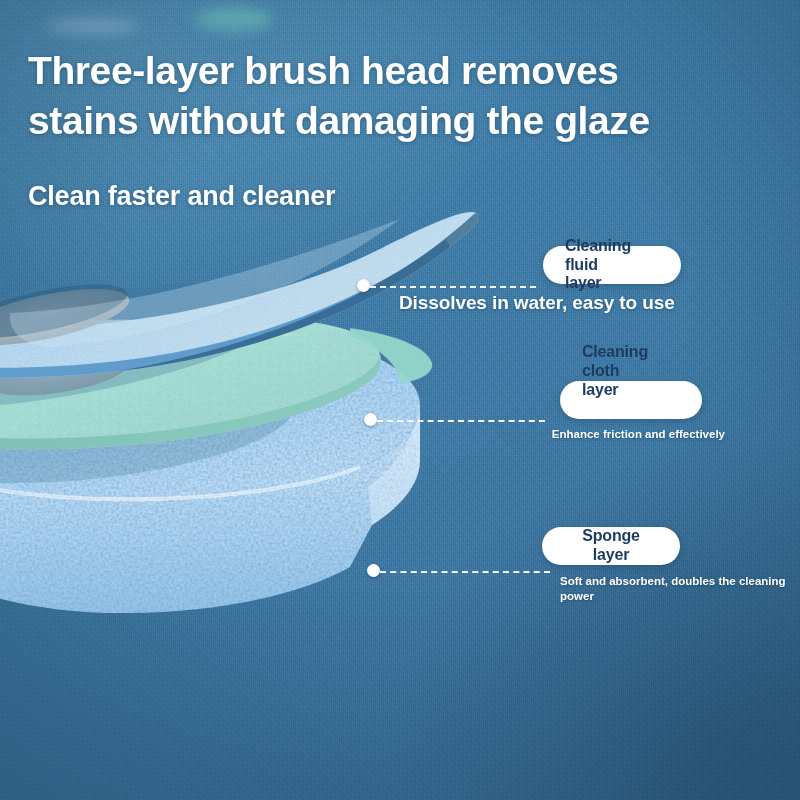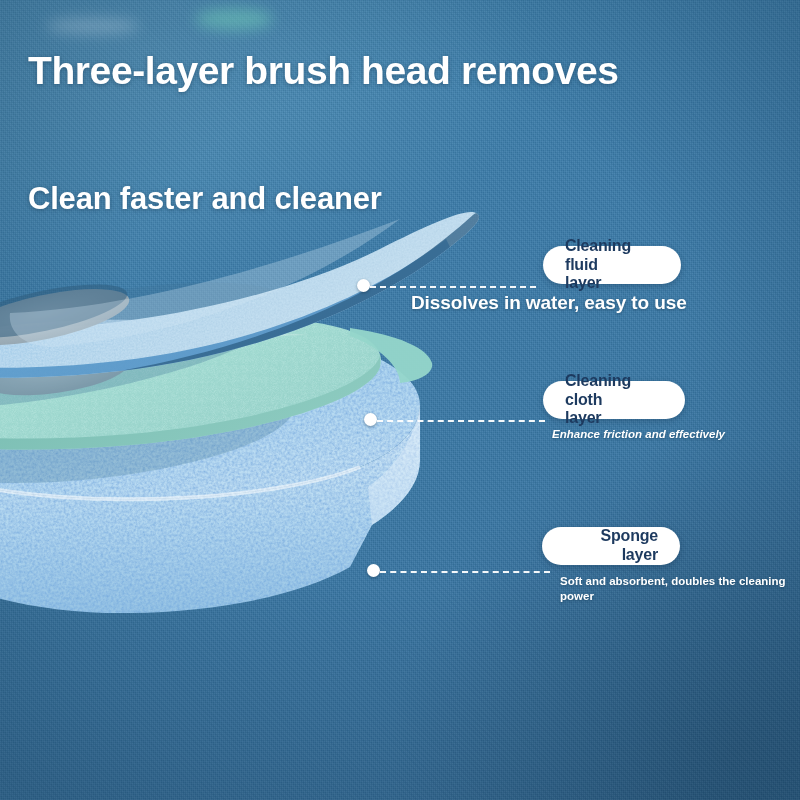--- a/index.html
+++ b/index.html
@@ -58,21 +58,21 @@
     line-height: 1.28;
     letter-spacing: -0.4px;
     text-shadow: 0 1px 4px rgba(18,48,72,0.42);
     white-space: nowrap;
   }
   #subheadline {
     position: absolute;
     left: 28px;
     top: 181px;
     color: #ffffff;
-    font-size: 31px;
+    font-size: 27px;
     font-weight: bold;
     letter-spacing: -0.2px;
     text-shadow: 0 1px 4px rgba(18,48,72,0.42);
     z-index: 40;
   }
 
   
   #product {
     position: absolute;
     left: -120px;
@@ -94,21 +94,21 @@
     padding: 19px 22px;
     box-sizing: border-box;
   }
   .pill-text {
     color: #1d3a5f;
     font-size: 16px;
     font-weight: bold;
     line-height: 1.18;
     letter-spacing: -0.2px;
   }
-  .pill-text.center { width: 100%; text-align: right; }
+  .pill-text.center { width: 100%; text-align: center; }
   .dot {
     position: absolute;
     width: 13px;
     height: 13px;
     border-radius: 50%;
     background: #ffffff;
     box-shadow: 0 1px 3px rgba(16,44,68,0.45);
   }
   .dash {
     position: absolute;
@@ -117,31 +117,30 @@
     opacity: 0.95;
   }
   .caption-lg {
     position: absolute;
     color: #ffffff;
     font-size: 19px;
     font-weight: bold;
     letter-spacing: -0.1px;
     text-shadow: 0 1px 3px rgba(18,48,72,0.45);
     white-space: nowrap;
-    margin-left: 12px;
   }
   .caption-sm {
     position: absolute;
     color: #ffffff;
     font-size: 11.5px;
     font-weight: bold;
     line-height: 1.32;
     text-shadow: 0 1px 3px rgba(18,48,72,0.45);
   }
-  .caption-sm.right { text-align: right; font-style: italic; }
+  .caption-sm.right { text-align: right; }
 </style>
 </head>
 <body>
 
 <div id="scene">
 
   <div id="bg-texture"></div>
 
   <div class="artifact" style="left:195px; top:8px; width:78px; height:22px; background:rgba(120,215,195,0.55);"></div>
   <div class="artifact" style="left:45px; top:18px; width:95px; height:16px; background:rgba(210,232,245,0.35);"></div>
@@ -262,39 +261,40 @@
         <path d="M 130,118 C 260,112 400,70 520,24 C 430,92 300,142 170,152
                  C 140,150 128,134 130,118 Z" fill="#d5e8f6" opacity="0.30"></path>
       </g>
     </svg>
   </div>
 
   <div id="bg-vignette"></div>
 
   <div id="headline-block">
     <div class="headline-line">Three-layer brush head removes</div>
+    <div class="headline-line">stains without damaging the glaze</div>
   </div>
   <div id="subheadline">Clean faster and cleaner</div>
 
   <div class="callout">
     <div class="dot" style="left:357px; top:279px;"></div>
     <div class="dash" style="left:370px; top:286px; width:166px;"></div>
     <div class="pill" style="left:543px; top:246px; width:138px; height:36px;">
       <div>
         <div class="pill-text">Cleaning fluid</div>
         <div class="pill-text">layer</div>
       </div>
     </div>
     <div class="caption-lg" style="left:399px; top:292px;">Dissolves in water, easy to use</div>
   </div>
 
   <div class="callout">
     <div class="dot" style="left:364px; top:413px;"></div>
     <div class="dash" style="left:377px; top:420px; width:168px;"></div>
-    <div class="pill" style="left:543px; top:381px; width:142px; height:36px;">
+    <div class="pill" style="left:560px; top:381px; width:142px; height:36px;align-items:flex-end;">
       <div>
         <div class="pill-text">Cleaning cloth</div>
         <div class="pill-text">layer</div>
       </div>
     </div>
     <div class="caption-sm right" style="left:500px; top:427px; width:225px;">
       <div>Enhance friction and effectively</div>
     </div>
   </div>
 

